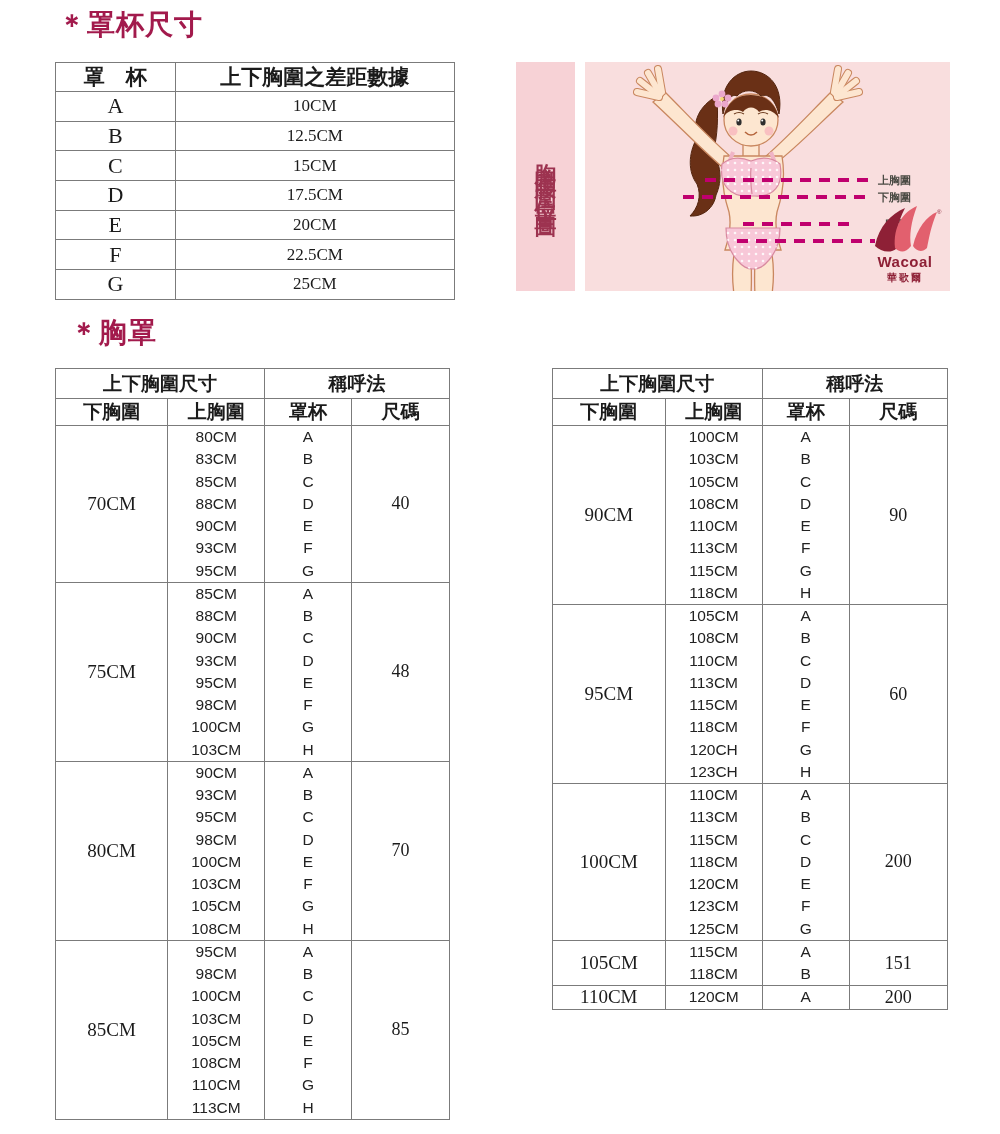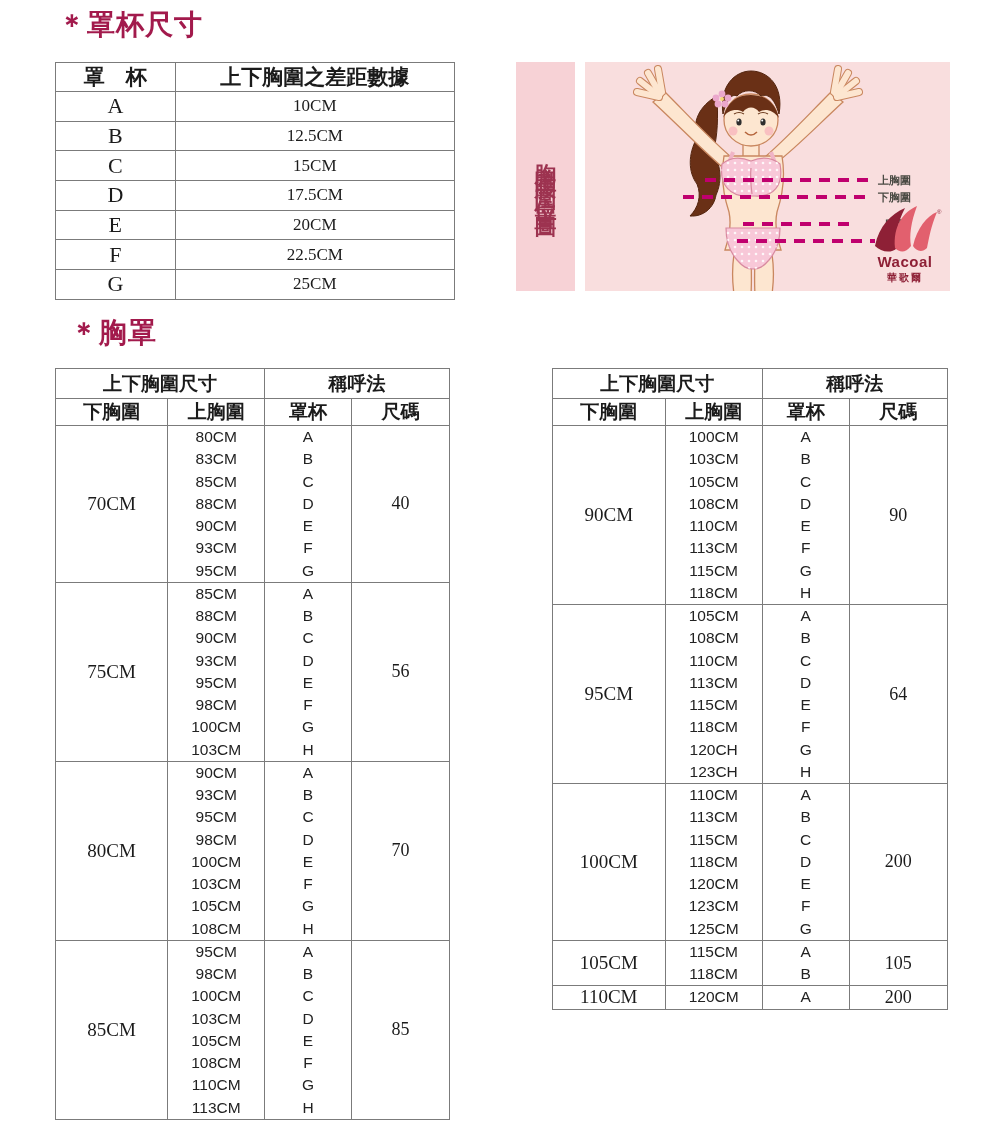--- a/index.html
+++ b/index.html
@@ -287,21 +287,21 @@
         <td class="cups">
           <div class="ln">A</div>
           <div class="ln">B</div>
           <div class="ln">C</div>
           <div class="ln">D</div>
           <div class="ln">E</div>
           <div class="ln">F</div>
           <div class="ln">G</div>
           <div class="ln">H</div>
         </td>
-        <td class="size">56</td>
+        <td class="size">48</td>
       </tr>
       <tr>
         <td class="band">80CM</td>
         <td class="upper">
           <div class="ln">90CM</div>
           <div class="ln">93CM</div>
           <div class="ln">95CM</div>
           <div class="ln">98CM</div>
           <div class="ln">100CM</div>
           <div class="ln">103CM</div>
@@ -405,21 +405,21 @@
         <td class="cups">
           <div class="ln">A</div>
           <div class="ln">B</div>
           <div class="ln">C</div>
           <div class="ln">D</div>
           <div class="ln">E</div>
           <div class="ln">F</div>
           <div class="ln">G</div>
           <div class="ln">H</div>
         </td>
-        <td class="size">64</td>
+        <td class="size">60</td>
       </tr>
       <tr>
         <td class="band">100CM</td>
         <td class="upper">
           <div class="ln">110CM</div>
           <div class="ln">113CM</div>
           <div class="ln">115CM</div>
           <div class="ln">118CM</div>
           <div class="ln">120CM</div>
           <div class="ln">123CM</div>
@@ -439,21 +439,21 @@
       <tr>
         <td class="band">105CM</td>
         <td class="upper">
           <div class="ln">115CM</div>
           <div class="ln">118CM</div>
         </td>
         <td class="cups">
           <div class="ln">A</div>
           <div class="ln">B</div>
         </td>
-        <td class="size">105</td>
+        <td class="size">151</td>
       </tr>
       <tr>
         <td class="band">110CM</td>
         <td class="upper">
           <div class="ln">120CM</div>
         </td>
         <td class="cups">
           <div class="ln">A</div>
         </td>
         <td class="size">200</td>

